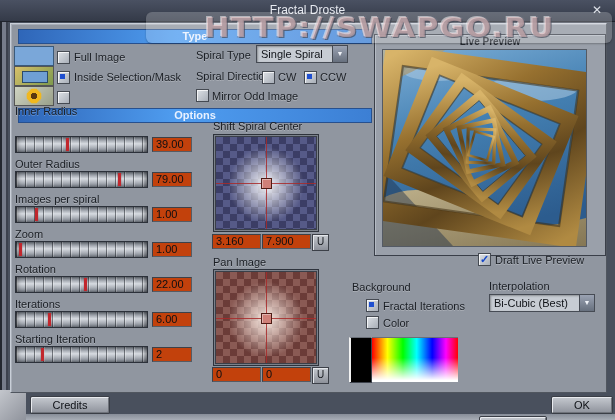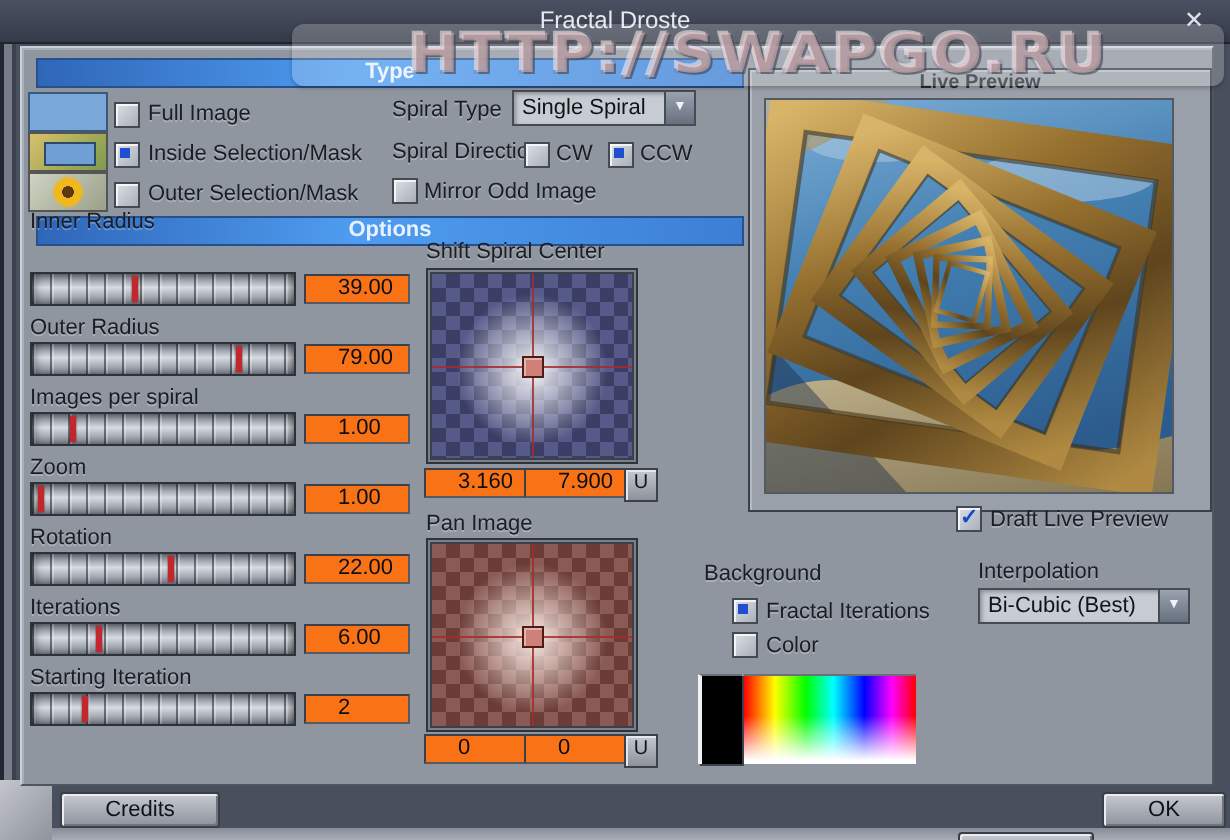--- a/index.html
+++ b/index.html
@@ -40,22 +40,22 @@
   .cb.radio.on::after{content:"";display:block;width:5px;height:5px;margin:2px;background:#1f4fd0;}
   .cb.tick.on::after{content:"✓";display:block;color:#1648c8;font-weight:bold;font-size:11px;line-height:10px;margin-left:1px;}
 
   
   .slider{height:15px;width:131px;border:1px solid #2c313a;
       background:
         repeating-linear-gradient(90deg,rgba(20,24,30,.5) 0 1px,rgba(255,255,255,.28) 1px 2px,rgba(0,0,0,0) 2px 9px),
         linear-gradient(180deg,#6e747e 0%,#d7dbe1 45%,#7c828c 100%);
       box-shadow:inset 3px 0 5px -2px rgba(0,0,0,.55),inset -3px 0 5px -2px rgba(0,0,0,.55);}
   .slider .marker{position:absolute;top:1px;bottom:1px;width:3px;background:#c1272d;box-shadow:0 0 1px #5a0a0a;}
-  .valuebox{height:13px;width:35px;background:#f97316;border:1px solid #565b63;
-      border-top-color:#3c4149;border-left-color:#3c4149;font-size:11px;line-height:13px;padding:0 0 0 16px;
+  .valuebox{height:13px;width:35px;background:#c2410c;border:1px solid #565b63;
+      border-top-color:#3c4149;border-left-color:#3c4149;font-size:11px;line-height:13px;padding:0 0 0 3px;
       font-family:"Liberation Sans",sans-serif;color:#0c0e12;}
   input.valuebox{outline:none;}
 
   
   .dropdown{height:16px;background:#c7ccd3;border:1px solid #464b54;box-shadow:inset 1px 1px 2px rgba(0,0,0,.3);
       display:flex;align-items:center;cursor:pointer;}
   .dropdown .dd-text{flex:1;padding-left:4px;color:#101318;line-height:15px;white-space:nowrap;overflow:hidden;}
   .dropdown .dd-arrow{width:14px;height:100%;background:linear-gradient(180deg,#9aa2b2,#67707e);
       border-left:1px solid #464b54;color:#f0f3f8;font-size:7px;line-height:16px;text-align:center;}
 
@@ -131,21 +131,20 @@
   <div class="abs" style="left:14px;top:86px;width:38px;height:18px;border:1px solid #555;background:linear-gradient(135deg,#cfd3c2,#9aa08a);">
     <div style="position:absolute;left:11px;top:1px;width:16px;height:16px;border-radius:50%;
         background:radial-gradient(circle,#5a3a10 0 3px,#f0b81e 3px 7px,rgba(240,184,30,.35) 7px 8px,transparent 8px);"></div>
   </div>
 
   <div class="abs cb radio" style="left:57px;top:51px;"></div>
   <div class="abs lbl" style="left:74px;top:51px;">Full Image</div>
   <div class="abs cb radio on" style="left:57px;top:71px;"></div>
   <div class="abs lbl" style="left:74px;top:71px;">Inside Selection/Mask</div>
   <div class="abs cb radio" style="left:57px;top:91px;"></div>
-  <div class="abs lbl" style="left:74px;top:91px;">Outer Selection/Mask</div>
 
   <div class="abs lbl" style="left:196px;top:49px;">Spiral Type</div>
   <div class="abs dropdown" style="left:256px;top:45px;width:90px;">
     <div class="dd-text">Single Spiral</div>
     <div class="dd-arrow">▼</div>
   </div>
   <div class="abs lbl" style="left:196px;top:70px;">Spiral Direction</div>
   <div class="abs cb radio" style="left:262px;top:71px;"></div>
   <div class="abs lbl" style="left:278px;top:71px;">CW</div>
   <div class="abs cb radio on" style="left:304px;top:71px;"></div>

